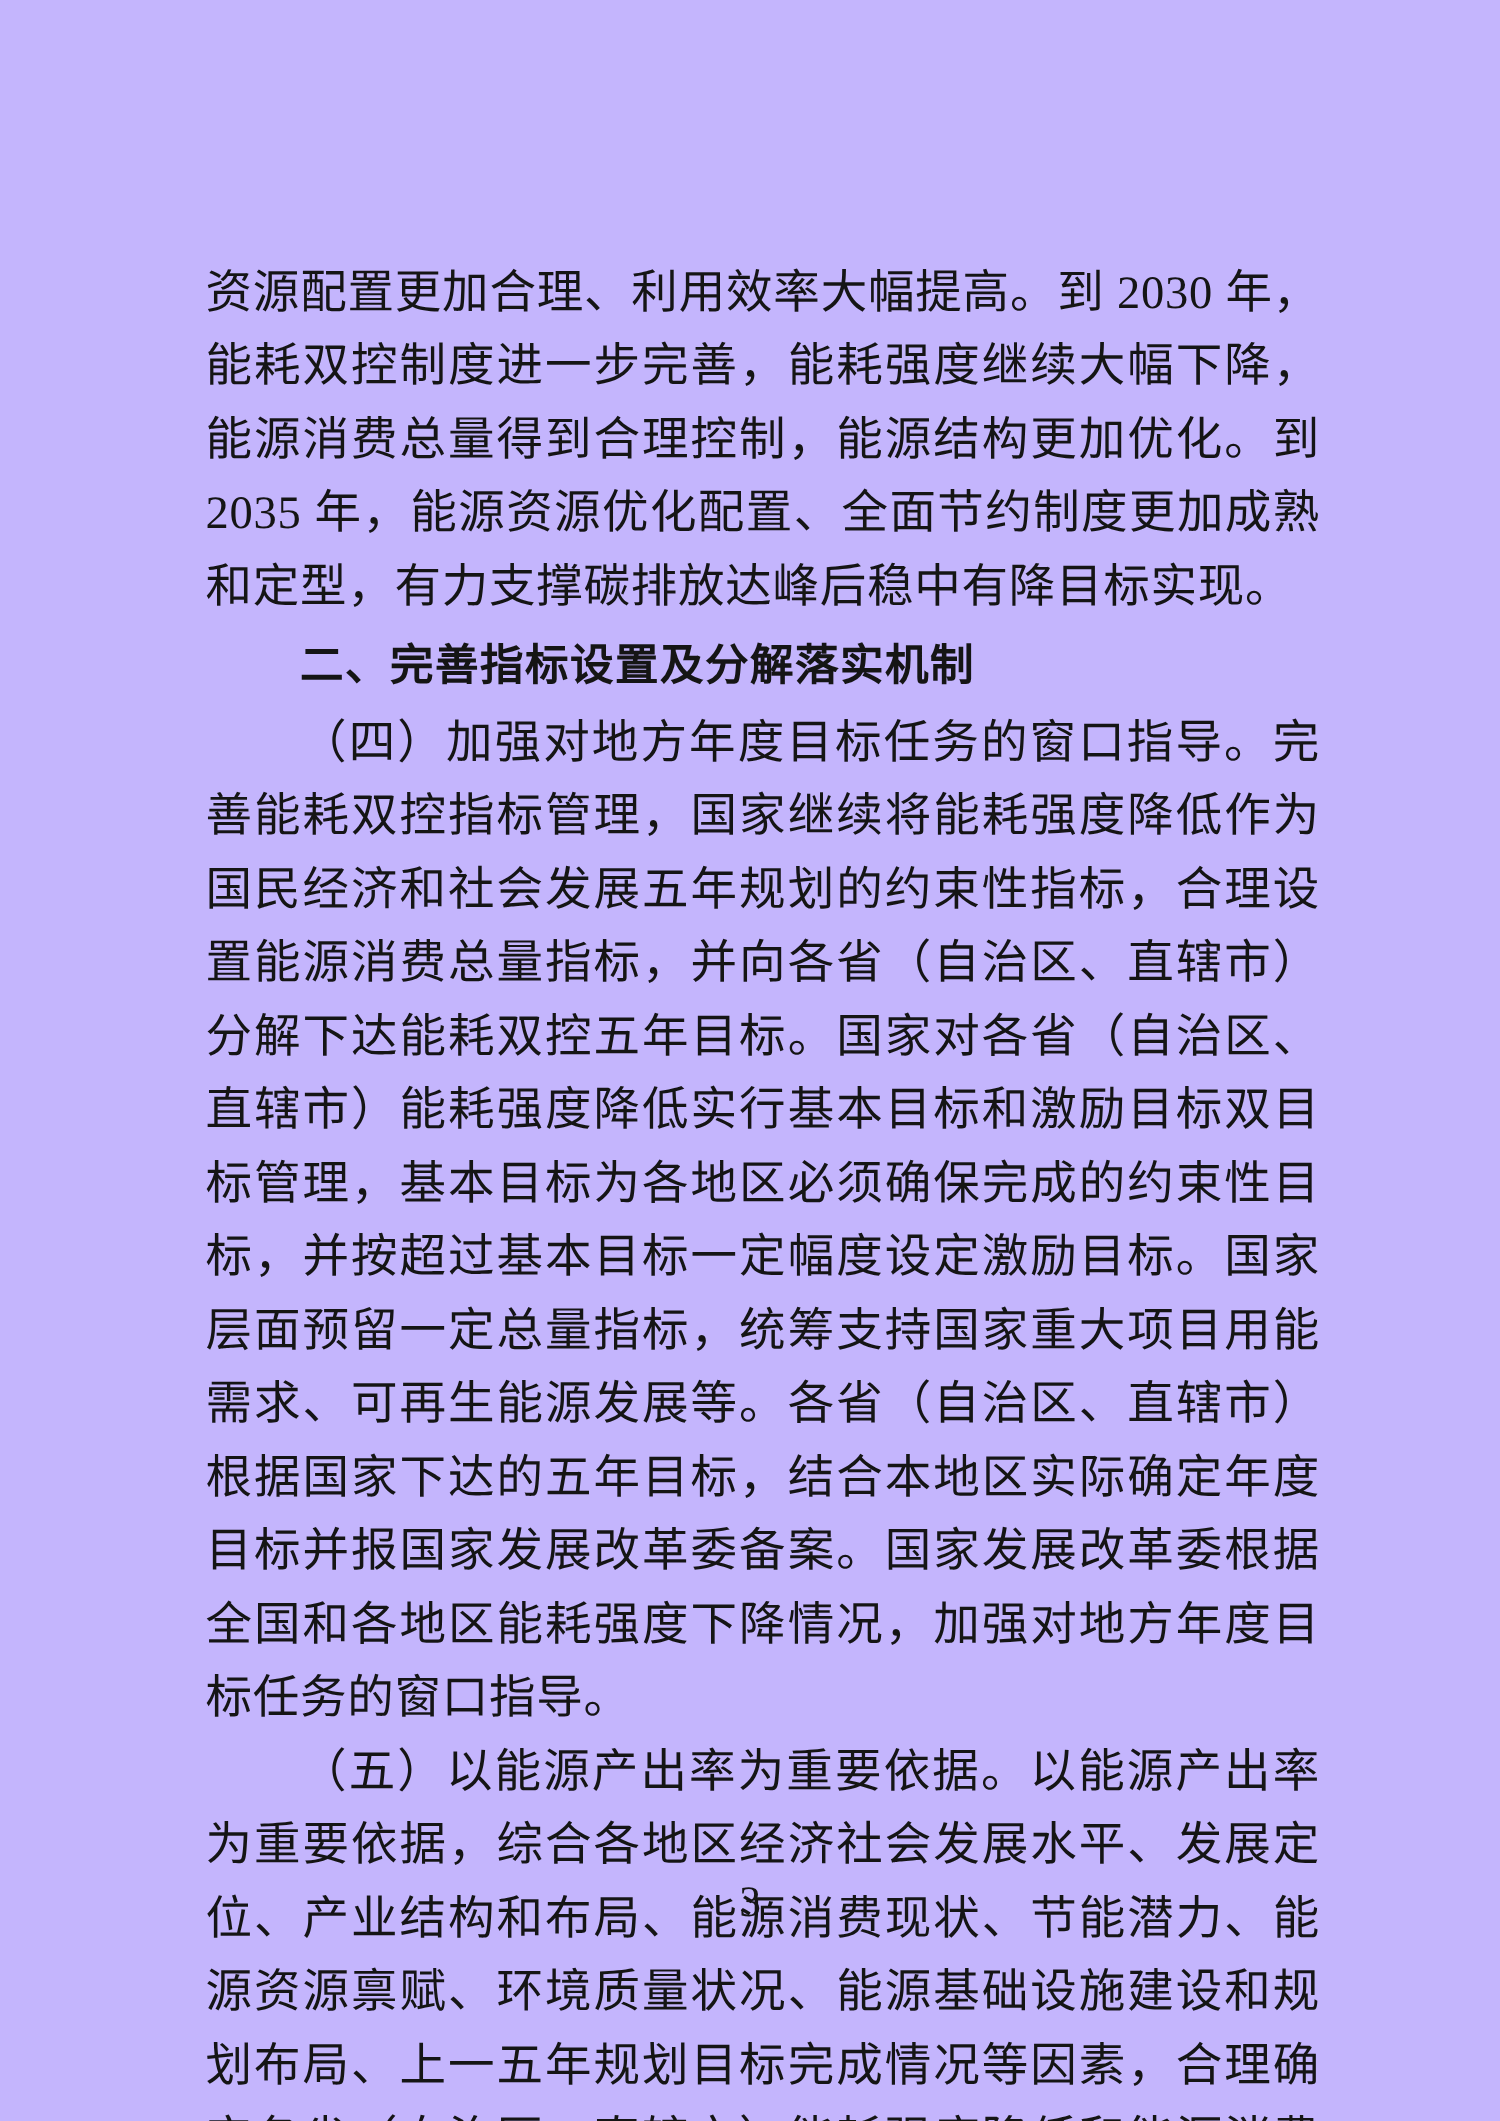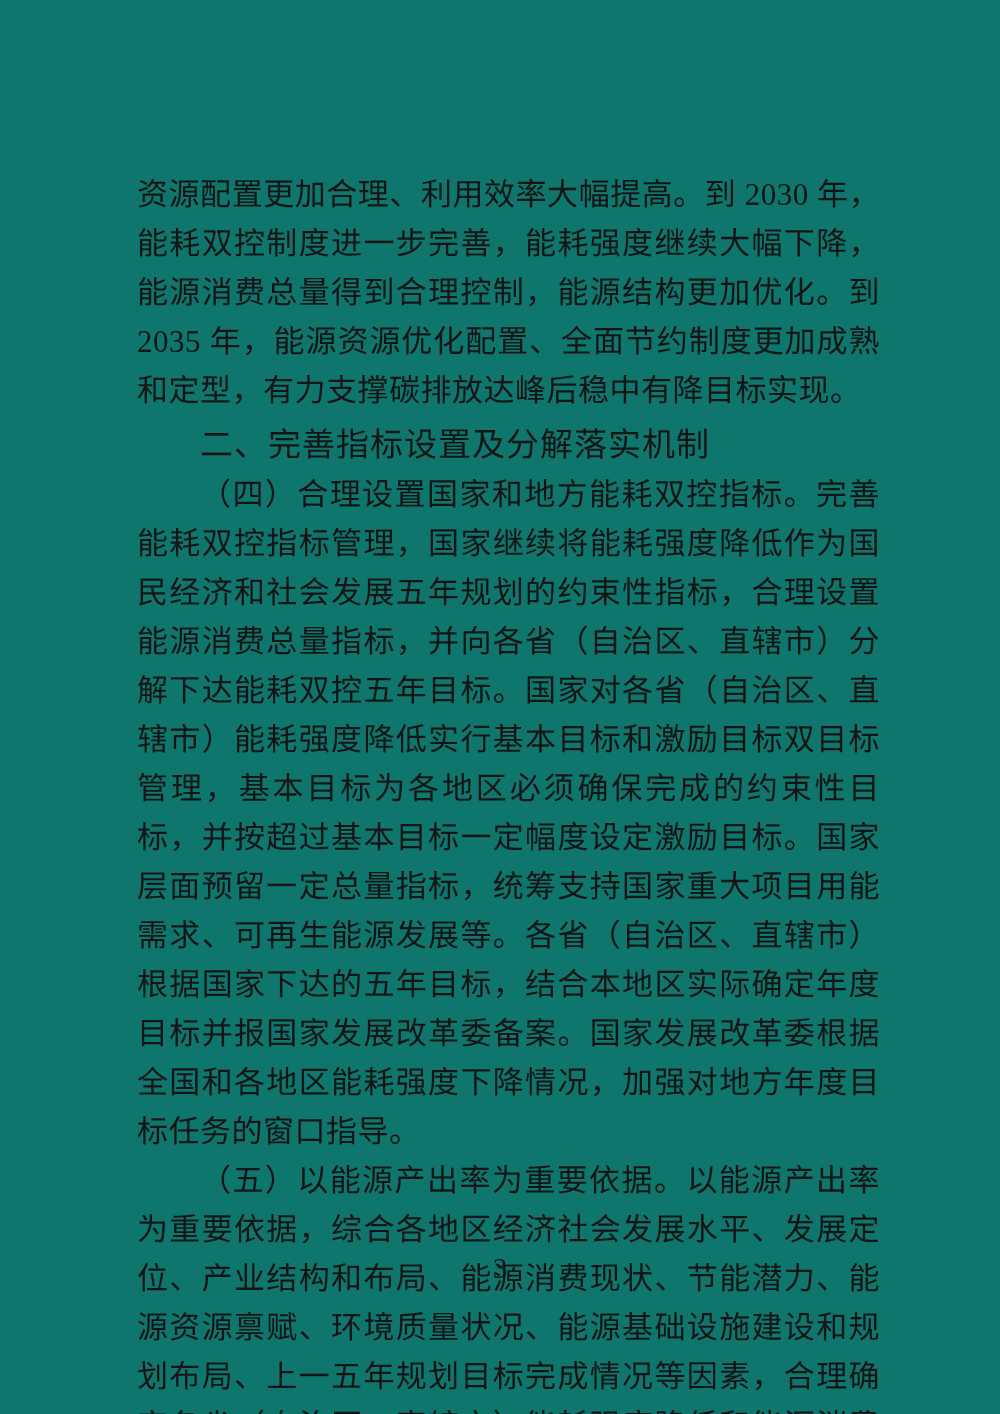--- a/index.html
+++ b/index.html
@@ -4,21 +4,21 @@
 <style>
   html, body {
     margin: 0;
     padding: 0;
     background: #ffffff;
   }
   .page {
     position: relative;
     width: 1000px;
     height: 1414px;
-    background: #0f766e;
+    background: #c4b5fd;
     color: #151515;
     font-family: "Liberation Serif", "DejaVu Serif", serif;
     overflow: hidden;
   }
   .content {
     position: absolute;
     left: 137px;
     top: 170px;
     width: 743px;
     font-size: 31px;
@@ -30,22 +30,22 @@
   .para {
     margin: 0;
   }
   .para.indent {
     text-indent: 63px;
   }
   .heading {
     margin: 5px 0 1px 0;
     text-indent: 63px;
     font-family: "Liberation Sans", "DejaVu Sans", sans-serif;
-    font-weight: 400;
-    font-size: 33px;
+    font-weight: 700;
+    font-size: 29px;
     line-height: 49px;
     letter-spacing: 1px;
   }
   .lead {
     
     font-weight: 500;
   }
   .page-number {
     position: absolute;
     top: 1248px;
@@ -59,19 +59,19 @@
 </style>
 </head>
 <body>
 
 <div class="page">
   <div class="content">
     <p class="para">资源配置更加合理、利用效率大幅提高。到 2030 年，能耗双控制度进一步完善，能耗强度继续大幅下降，能源消费总量得到合理控制，能源结构更加优化。到 2035 年，能源资源优化配置、全面节约制度更加成熟和定型，有力支撑碳排放达峰后稳中有降目标实现。</p>
 
     <h2 class="heading">二、完善指标设置及分解落实机制</h2>
 
-    <p class="para indent"><span class="lead">（四）合理设置国家和地方能耗双控指标。</span><span>完善能耗双控指标管理，国家继续将能耗强度降低作为国民经济和社会发展五年规划的约束性指标，合理设置能源消费总量指标，并向各省（自治区、直辖市）分解下达能耗双控五年目标。国家对各省（自治区、直辖市）能耗强度降低实行基本目标和激励目标双目标管理，基本目标为各地区必须确保完成的约束性目标，并按超过基本目标一定幅度设定激励目标。国家层面预留一定总量指标，统筹支持国家重大项目用能需求、可再生能源发展等。各省（自治区、直辖市）根据国家下达的五年目标，结合本地区实际确定年度目标并报国家发展改革委备案。国家发展改革委根据全国和各地区能耗强度下降情况，加强对地方年度目标任务的窗口指导。</span></p>
+    <p class="para indent"><span class="lead">（四）加强对地方年度目标任务的窗口指导。</span><span>完善能耗双控指标管理，国家继续将能耗强度降低作为国民经济和社会发展五年规划的约束性指标，合理设置能源消费总量指标，并向各省（自治区、直辖市）分解下达能耗双控五年目标。国家对各省（自治区、直辖市）能耗强度降低实行基本目标和激励目标双目标管理，基本目标为各地区必须确保完成的约束性目标，并按超过基本目标一定幅度设定激励目标。国家层面预留一定总量指标，统筹支持国家重大项目用能需求、可再生能源发展等。各省（自治区、直辖市）根据国家下达的五年目标，结合本地区实际确定年度目标并报国家发展改革委备案。国家发展改革委根据全国和各地区能耗强度下降情况，加强对地方年度目标任务的窗口指导。</span></p>
 
     <p class="para indent"><span class="lead">（五）以能源产出率为重要依据。</span><span>以能源产出率为重要依据，综合各地区经济社会发展水平、发展定位、产业结构和布局、能源消费现状、节能潜力、能源资源禀赋、环境质量状况、能源基础设施建设和规划布局、上一五年规划目标完成情况等因素，合理确定各省（自治区、直辖市）能耗强度降低和能源消费总量</span></p>
   </div>
 
   <div class="page-number">3</div>
 </div>
 
 </body></html>

